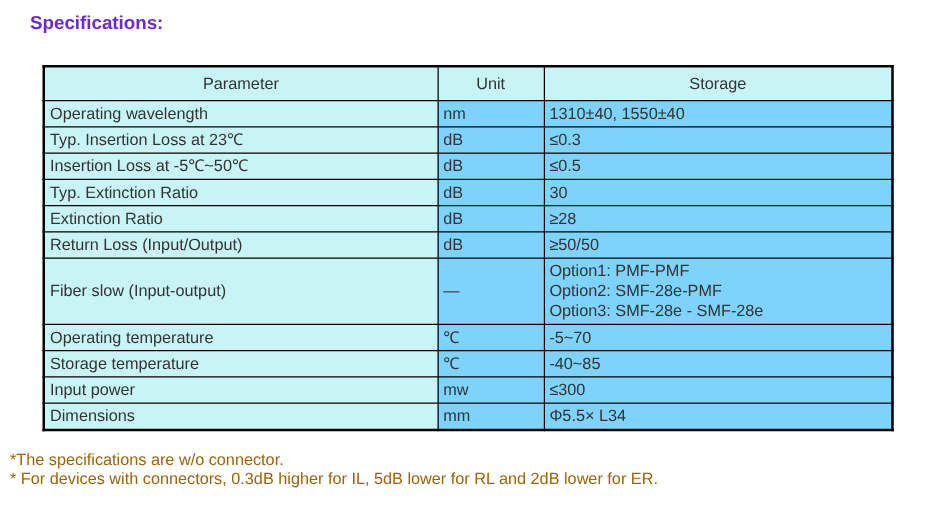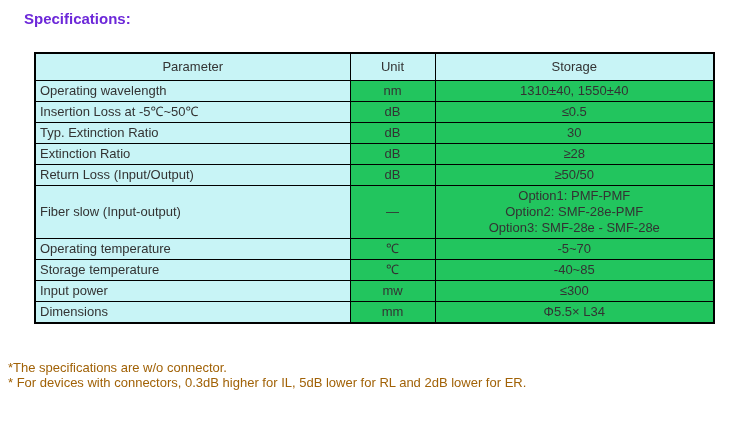--- a/index.html
+++ b/index.html
@@ -57,22 +57,22 @@
     line-height: 16px;
     vertical-align: middle;
   }
   .spec-table td.param {
     background: var(--cell-bg);
     text-align: left;
     margin-top: 32px;
   }
   .spec-table td.unit,
   .spec-table td.values {
-    background: #22c55e;
-    text-align: center;
+    background: #7dd3fc;
+    text-align: left;
   }
   .footnotes {
     position: absolute;
     left: 8px;
     top: 360px;
     font-size: 13px;
     line-height: 15px;
     color: #a16207;
   }
   .footnotes div { white-space: nowrap; }
@@ -97,20 +97,27 @@
   </thead>
   <tbody>
   <tr>
     <td class="param">Operating wavelength</td>
     <td class="unit">nm</td>
     <td class="values">
           <div>1310±40, 1550±40</div>
         </td>
   </tr>
 
+  <tr>
+    <td class="param">Typ. Insertion Loss at 23℃</td>
+    <td class="unit">dB</td>
+    <td class="values">
+          <div>≤0.3</div>
+        </td>
+  </tr>
 
   <tr>
     <td class="param">Insertion Loss at -5℃~50℃</td>
     <td class="unit">dB</td>
     <td class="values">
           <div>≤0.5</div>
         </td>
   </tr>
 
   <tr>

